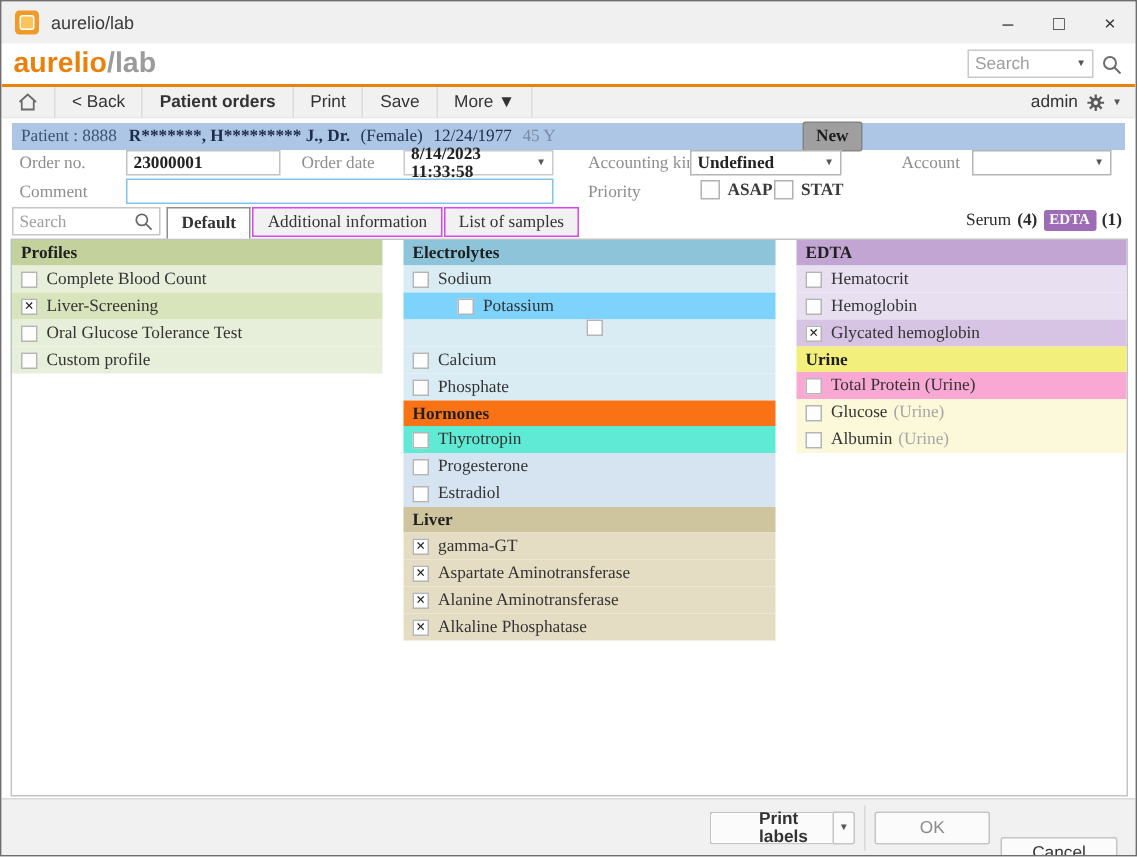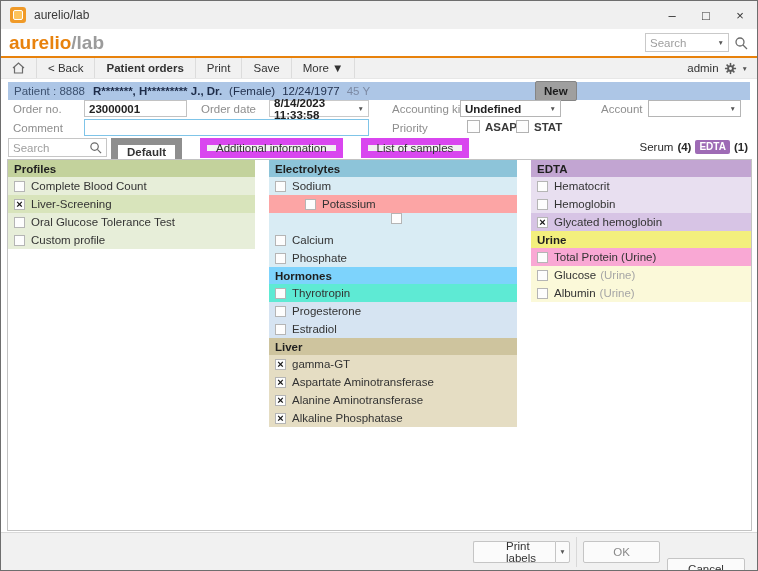--- a/index.html
+++ b/index.html
@@ -34,21 +34,21 @@
   
   .toolbar { position:absolute; top:57px; left:0; right:0; height:21px; background:#f1f1f1;
              display:flex; align-items:stretch; font-size:11.5px; color:#333;
              border-bottom:1px solid #e7e7e7; }
   .tb-item { padding:0 11px; display:flex; align-items:center; gap:4px;
              border-right:1px solid #dcdcdc; }
   .tb-item.bold { font-weight:bold; }
   .tb-right { margin-left:auto; display:flex; align-items:center; gap:5px; padding-right:9px; }
 
   
-  .body-area { position:absolute; top:78px; left:0; right:0; bottom:38px; background:#fff; }
+  .body-area { position:absolute; top:78px; left:0; right:0; bottom:38px; background:#fff;font-family:Liberation Serif, serif; }
 
   .patientbar { position:absolute; top:3px; left:7px; right:7px; height:18px;
                 display:flex; align-items:center; font-size:11.5px; }
   .pb-prefix { margin-left:6px; color:#3d5270; }
   .pb-name { margin-left:8px; font-weight:bold; color:#1d2c49; }
   .pb-sex { margin-left:7px; color:#22314e; }
   .pb-dob { margin-left:7px; color:#22314e; }
   .pb-age { margin-left:7px; color:#7c8aa4; }
   .new-btn { position:absolute; left:527px; top:-1px; height:20px; padding:0 8px;
              background:#9f9f9f; border:1px solid #858585; border-radius:2px;
@@ -65,21 +65,21 @@
   .prio-check { position:absolute; display:flex; align-items:center; gap:5px;
                 font-size:11.5px; font-weight:bold; color:#3a3a3a; }
   .prio-box { width:13px; height:13px; border:1px solid #b2b2b2; background:#fdfdfd; }
 
   
   .search2 { position:absolute; left:7px; top:59px; width:99px; height:19px;
              border:1px solid #c6c6c6; background:#fff; display:flex; align-items:center;
              justify-content:space-between; padding:0 4px; font-size:11.5px; color:#9e9e9e; }
   .tabs { position:absolute; left:110px; top:59px; display:flex; align-items:flex-start; }
   .tab { height:20px; padding:0 9px; display:flex; align-items:center; font-size:11.5px;
-         color:#333; background:#f1f1f1; border:7px solid #d946ef; margin-right:18px; }
+         color:#333; background:#f1f1f1; border:1px solid #d946ef; margin-right:1px; }
   .tab.active { height:21px; background:#fff; font-weight:bold; border-color:#8e8e8e;
                 border-bottom:0; z-index:3; position:relative; }
   .counts { position:absolute; right:9px; top:61px; display:flex; align-items:center;
             gap:4px; font-size:11.5px; color:#2a2a2a; }
   .count-num { font-weight:bold; }
   .badge { color:#fff; font-size:10px; font-weight:bold; padding:1px 4px 2px; border-radius:2px; }
 
   
   .panel { position:absolute; left:6px; right:5px; top:80px; bottom:1px;
            border:1px solid #c3c3c3; background:#fff; overflow:hidden; }
@@ -94,21 +94,21 @@
         font-size:11px; line-height:9px; font-weight:bold; color:#141414; }
   .suffix { color:#a6a6a6; }
 
   
   .footer { position:absolute; left:0; right:0; bottom:0; height:38px; background:#f1f1f1;
             border-top:1px solid #d9d9d9; display:flex; align-items:center;
             justify-content:flex-end; }
   .btn { height:22px; border:1px solid #c5c5c5; background:#fbfbfb; font-size:11.5px;
          display:flex; align-items:center; justify-content:center; color:#333; }
   .print-group { display:flex; margin-right:6px; }
-  .print-main { width:82px; font-weight:normal; border-right:0; border-radius:2px 0 0 2px;padding-left:32px; }
+  .print-main { width:82px; font-weight:bold; border-right:0; border-radius:2px 0 0 2px;padding-left:32px; }
   .print-arrow { width:15px; border-radius:0 2px 2px 0; }
   .v-div { width:1px; height:30px; background:#d8d8d8; margin-right:6px; }
   .ok-btn { width:77px; color:#8a8a8a; margin-right:7px; border-radius:2px; }
   .cancel-btn { width:78px; margin-right:12px; border-radius:2px;margin-top:34px; }
 </style>
 </head>
 <body>
 
 <div class="window">
 
@@ -245,37 +245,37 @@
               <span class="cb"></span>
               <span>Custom profile</span>
             </div>
           </div>
           <div class="panel-col">
             <div class="group-header" style="background: rgb(141, 196, 217);">Electrolytes</div>
             <div class="test-row" style="background: rgb(217, 236, 244);">
               <span class="cb"></span>
               <span>Sodium</span>
             </div>
-            <div class="test-row" style="background: #fca5a5; padding-left: 36px;">
+            <div class="test-row" style="background: #7dd3fc; padding-left: 36px;">
               <span class="cb"></span>
               <span>Potassium</span>
             </div>
             <div class="test-row" style="background: rgb(217, 236, 244); flex-direction: column;">
               <span class="cb"></span>
               <span>Chloride</span>
             </div>
             <div class="test-row" style="background: rgb(217, 236, 244);">
               <span class="cb"></span>
               <span>Calcium</span>
             </div>
             <div class="test-row" style="background: rgb(217, 236, 244);">
               <span class="cb"></span>
               <span>Phosphate</span>
             </div>
-            <div class="group-header" style="background: #7dd3fc;">Hormones</div>
+            <div class="group-header" style="background: #f97316;">Hormones</div>
             <div class="test-row" style="background: #5eead4;">
               <span class="cb"></span>
               <span>Thyrotropin</span>
             </div>
             <div class="test-row" style="background: rgb(214, 228, 242);">
               <span class="cb"></span>
               <span>Progesterone</span>
             </div>
             <div class="test-row" style="background: rgb(214, 228, 242);">
               <span class="cb"></span>

